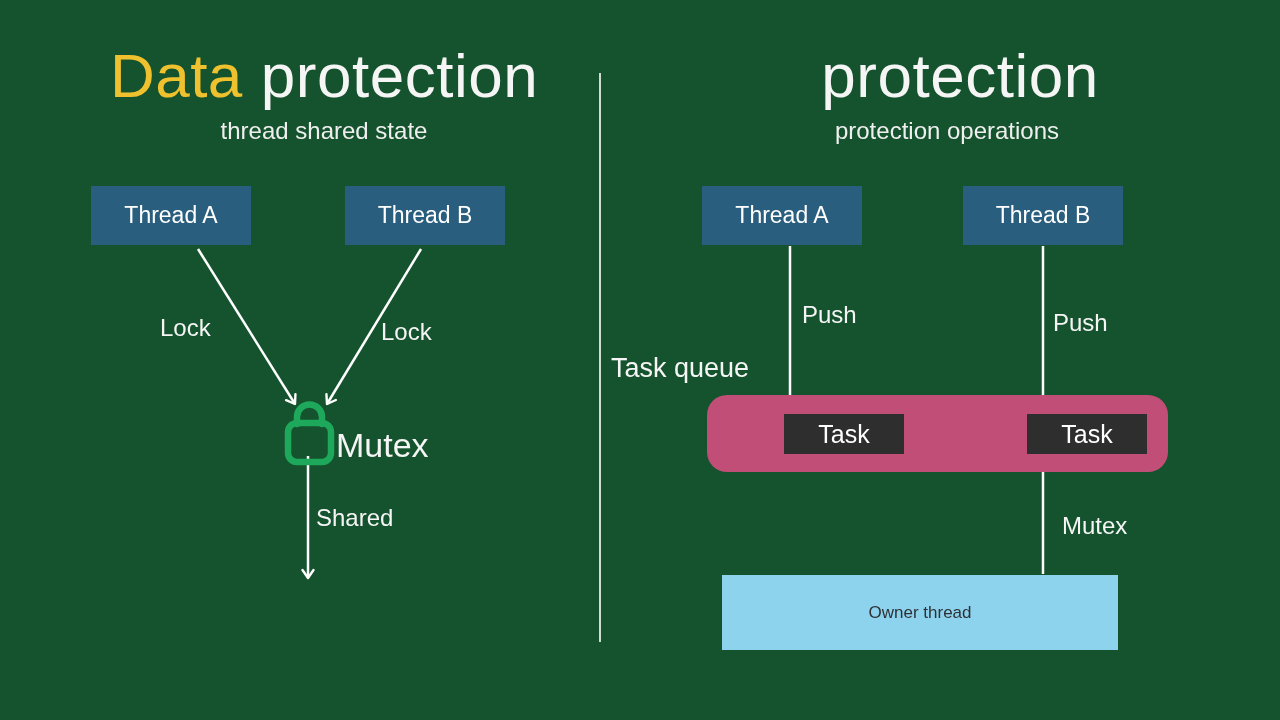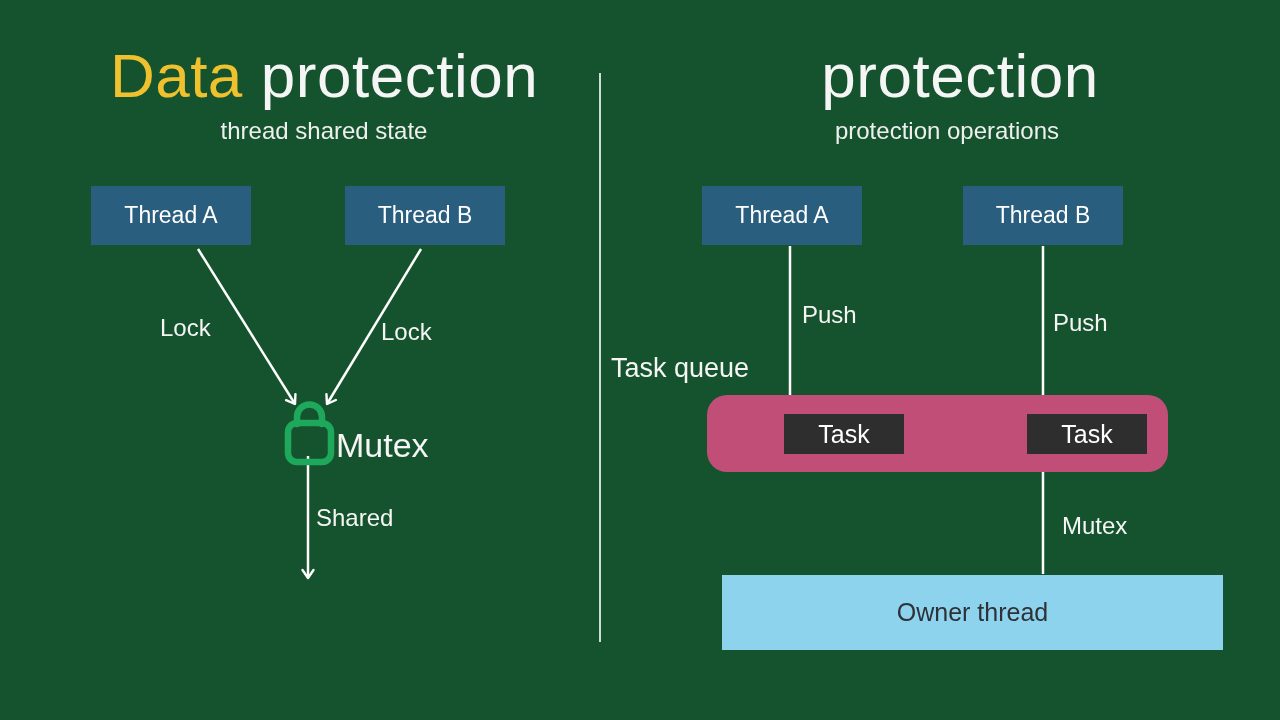--- a/index.html
+++ b/index.html
@@ -23,21 +23,21 @@
   }
   .box{
     display:flex;align-items:center;justify-content:center;
     color:#fff;box-sizing:border-box;
   }
   .thread-box{background:#2a5e7e;font-size:23px;width:160px;height:59px;}
   .pink{background:#c14e76;}
   .queue-rect{border-radius:20px;width:461px;height:77px;}
   .task-box{background:#2e2e2e;width:120px;height:40px;font-size:25px;margin-left:44px;}
   .shared-box{width:190px;height:62px;font-size:26px;}
-  .owner-box{background:#8dd3ee;color:#2e3135;width:501px;height:75px;font-size:25px;}
+  .owner-box{background:#8dd3ee;color:#2e3135;width:396px;height:75px;font-size:17px;}
   .lbl{font-size:24px;color:#f5f5f5;white-space:nowrap;}
   .lbl-lg{font-size:27px;}
   svg.overlay{position:absolute;left:0;top:0;pointer-events:none;}
 </style>
 </head>
 <body>
 
 <div class="slide">
 
   <svg class="overlay" width="1280" height="720" viewBox="0 0 1280 720">

